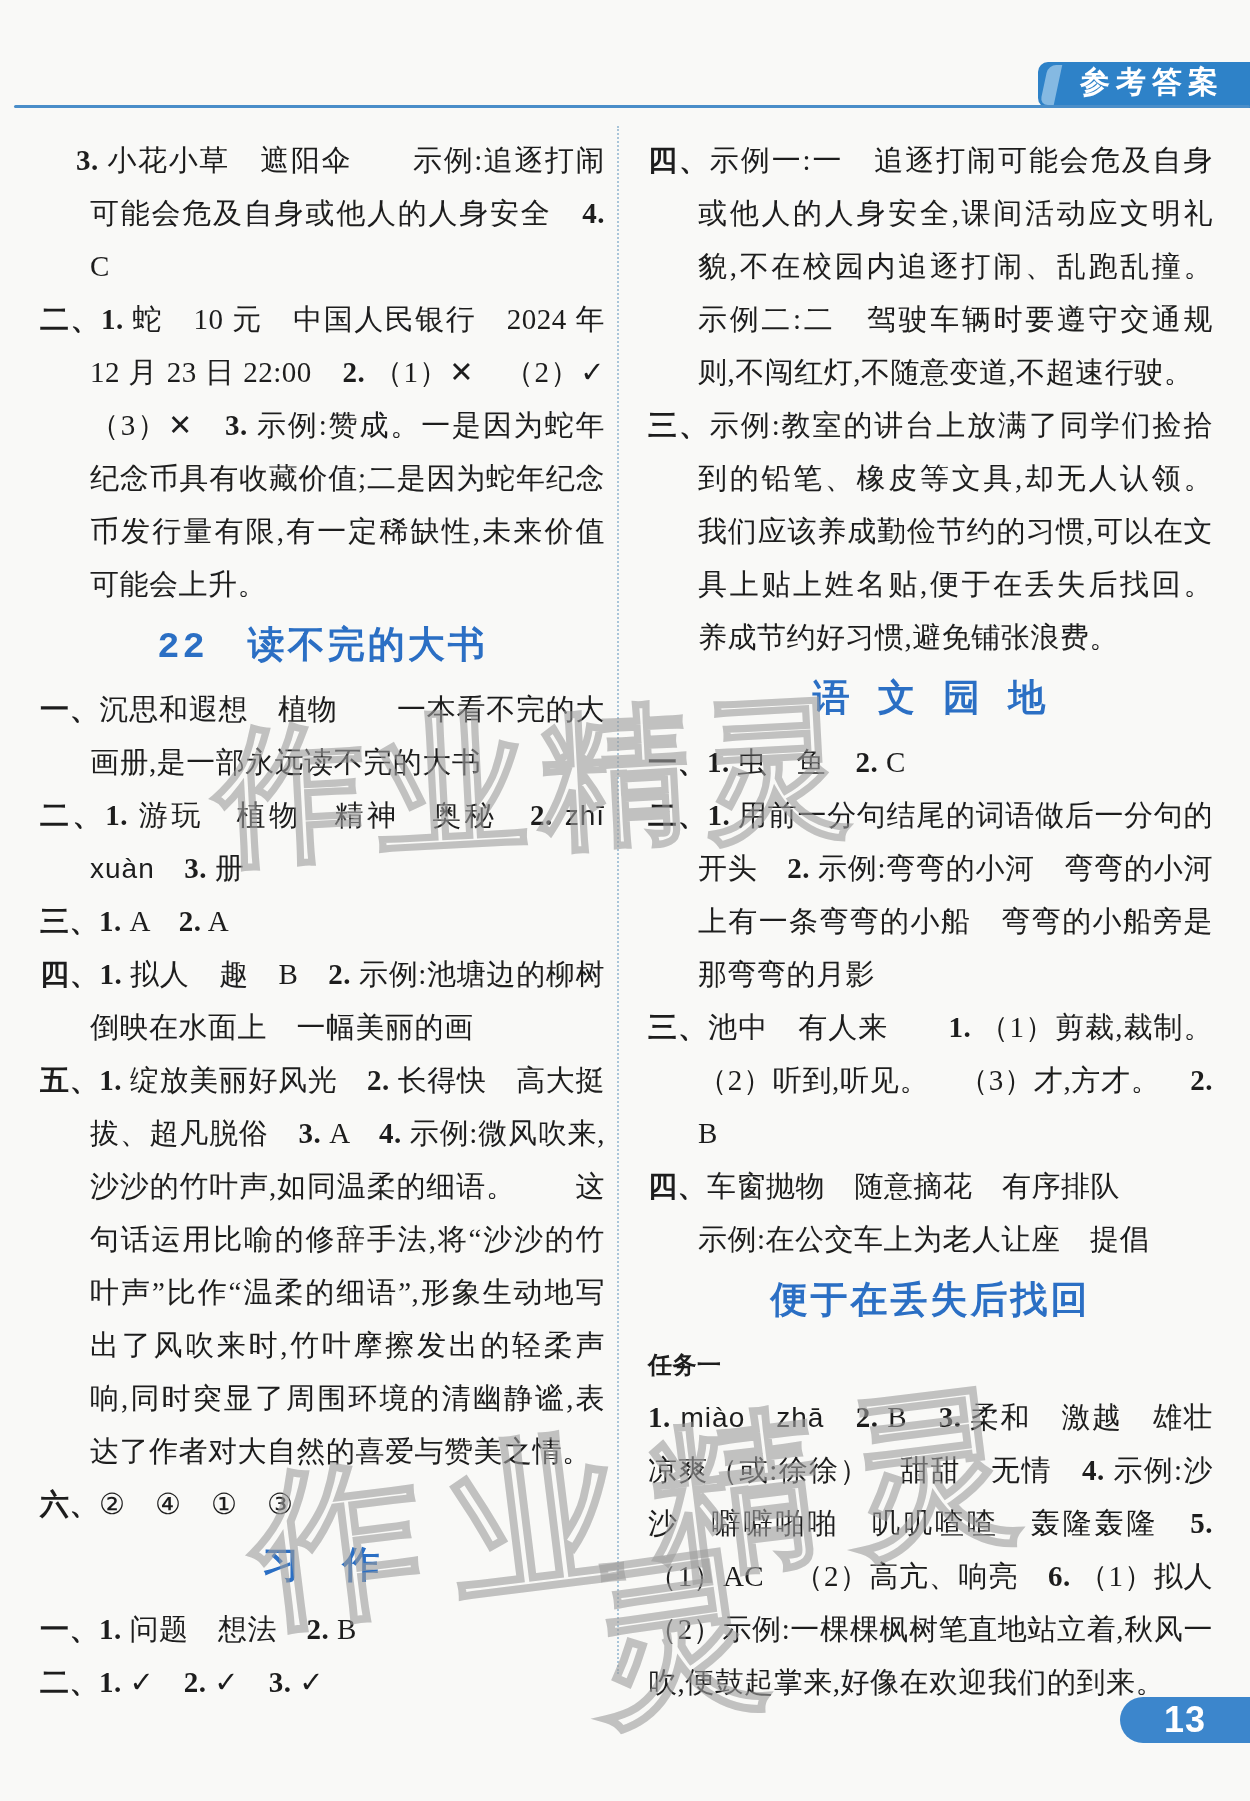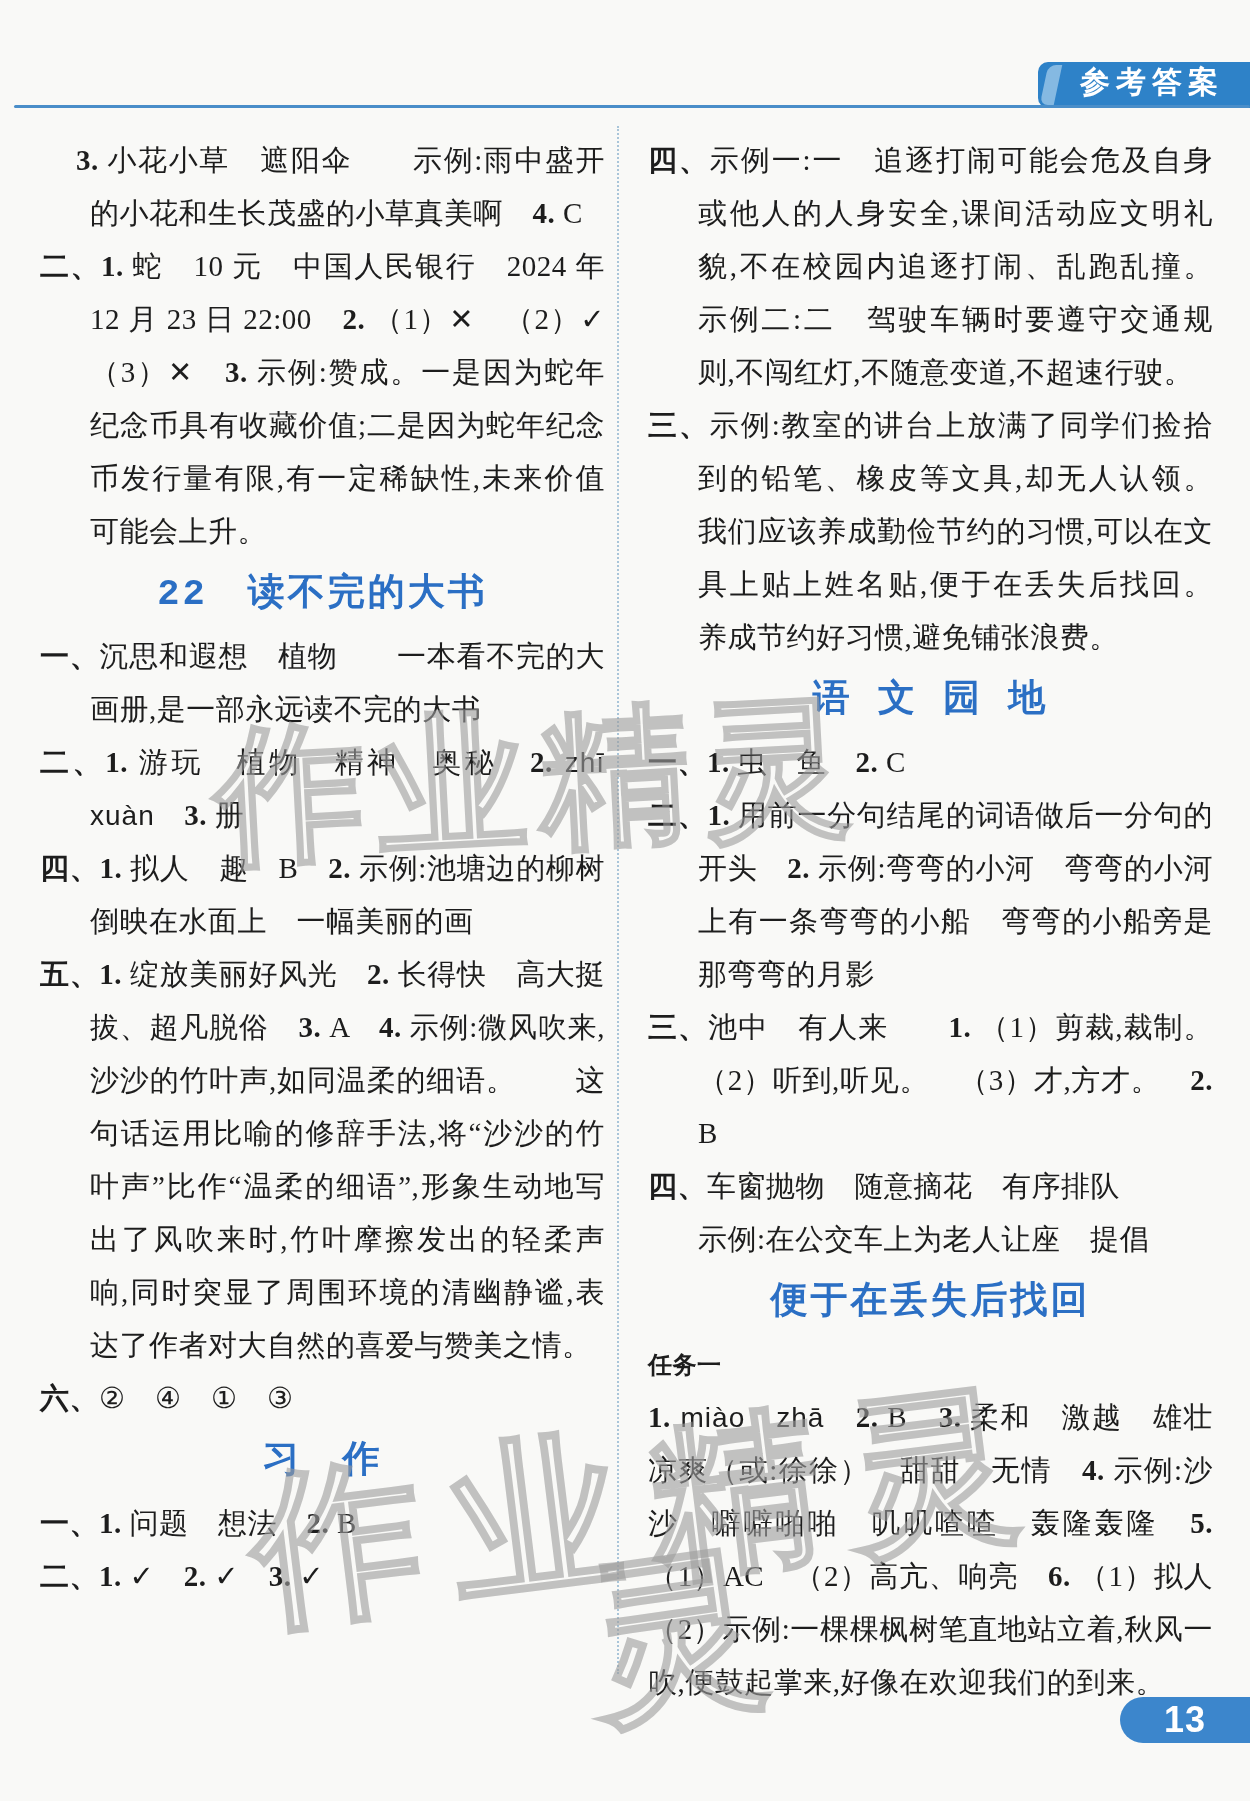--- a/index.html
+++ b/index.html
@@ -81,25 +81,26 @@
 <body>
 
 <div class="ribbon">
   <span class="ribbon-label">参考答案</span>
 </div>
 <div class="top-rule"></div>
 
 <div class="divider"></div>
 
 <div class="col col-left" id="left-column">
-    <p class="para sub"><span class="b">3.</span><span> 小花小草　遮阳伞　　示例:雨中盛开的小花和生长茂盛的小草真美啊　</span><span class="b">4.</span><span> C</span></p>
+    <p class="para sub"><span class="b">3.</span><span> 小花小草　遮阳伞　　示例:追逐打闹可能会危及自身或他人的人身安全　</span><span class="b">4.</span><span> C</span></p>
     <p class="para section"><span class="b">二、</span><span class="b">1.</span><span> 蛇　10 元　中国人民银行　2024 年 12 月 23 日 22:00　</span><span class="b">2.</span><span> （1）✕　（2）✓　（3）✕　</span><span class="b">3.</span><span> 示例:赞成。一是因为蛇年纪念币具有收藏价值;二是因为蛇年纪念币发行量有限,有一定稀缺性,未来价值可能会上升。</span></p>
     <div class="heading">22　读不完的大书</div>
     <p class="para section"><span class="b">一、</span><span>沉思和遐想　植物　　一本看不完的大画册,是一部永远读不完的大书</span></p>
     <p class="para section"><span class="b">二、</span><span class="b">1.</span><span> 游玩　植物　精神　奥秘　</span><span class="b">2.</span><span class="pinyin"> zhī　xuàn</span><span>　</span><span class="b">3.</span><span> 册</span></p>
+    <p class="para section"><span class="b">三、</span><span class="b">1.</span><span> A　</span><span class="b">2.</span><span> A</span></p>
     <p class="para section"><span class="b">四、</span><span class="b">1.</span><span> 拟人　趣　B　</span><span class="b">2.</span><span> 示例:池塘边的柳树倒映在水面上　一幅美丽的画</span></p>
     <p class="para section"><span class="b">五、</span><span class="b">1.</span><span> 绽放美丽好风光　</span><span class="b">2.</span><span> 长得快　高大挺拔、超凡脱俗　</span><span class="b">3.</span><span> A　</span><span class="b">4.</span><span> 示例:微风吹来,沙沙的竹叶声,如同温柔的细语。　　这句话运用比喻的修辞手法,将“沙沙的竹叶声”比作“温柔的细语”,形象生动地写出了风吹来时,竹叶摩擦发出的轻柔声响,同时突显了周围环境的清幽静谧,表达了作者对大自然的喜爱与赞美之情。</span></p>
     <p class="para section"><span class="b">六、</span><span>②　④　①　③</span></p>
     <div class="heading">习　作</div>
     <p class="para section"><span class="b">一、</span><span class="b">1.</span><span> 问题　想法　</span><span class="b">2.</span><span> B</span></p>
     <p class="para section"><span class="b">二、</span><span class="b">1.</span><span> ✓　</span><span class="b">2.</span><span> ✓　</span><span class="b">3.</span><span> ✓</span></p>
   </div>
 <div class="col col-right" id="right-column">
     <p class="para section"><span class="b">四、</span><span>示例一:一　追逐打闹可能会危及自身或他人的人身安全,课间活动应文明礼貌,不在校园内追逐打闹、乱跑乱撞。　　示例二:二　驾驶车辆时要遵守交通规则,不闯红灯,不随意变道,不超速行驶。</span></p>
     <p class="para section"><span class="b">三、</span><span>示例:教室的讲台上放满了同学们捡拾到的铅笔、橡皮等文具,却无人认领。　　我们应该养成勤俭节约的习惯,可以在文具上贴上姓名贴,便于在丢失后找回。　　养成节约好习惯,避免铺张浪费。</span></p>

